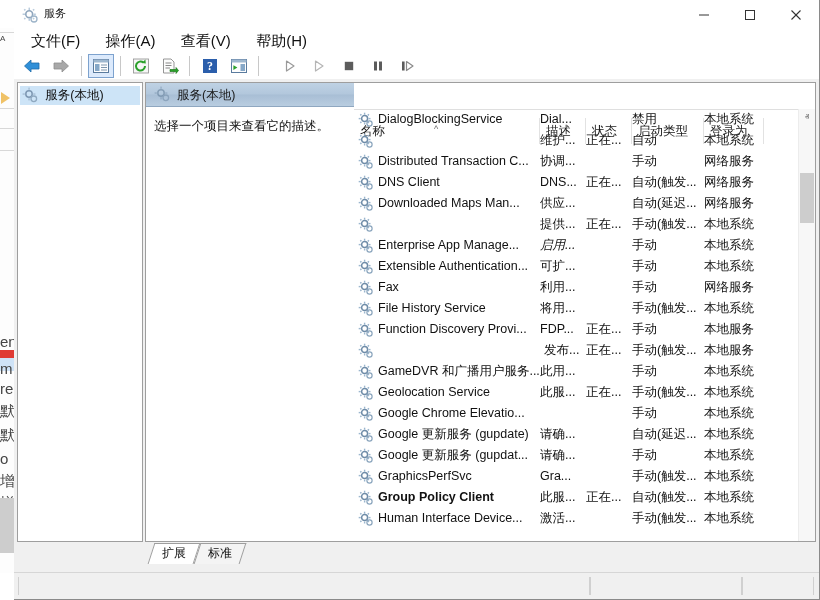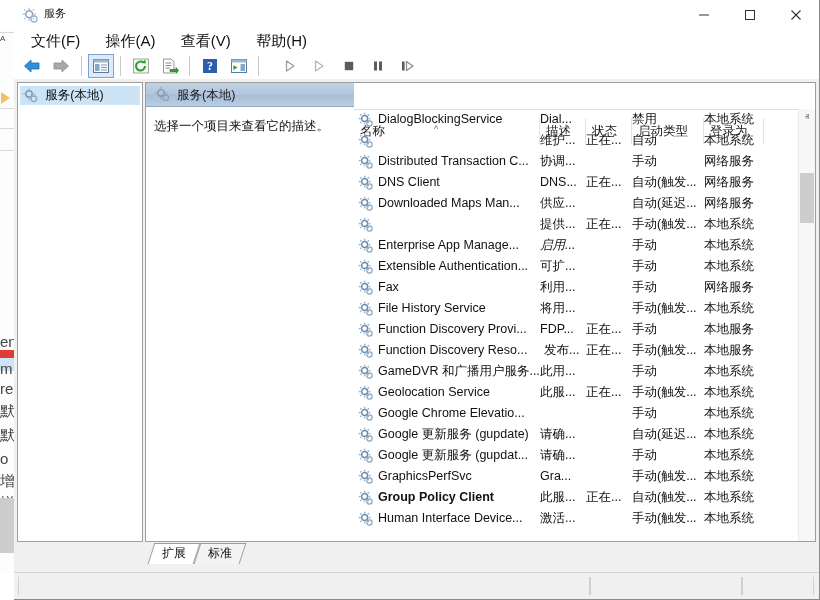--- a/index.html
+++ b/index.html
@@ -554,21 +554,20 @@
                     <rect x="5.9" y="10.5" width="1.4" height="2"></rect>
                     <rect x="0.7" y="5.9" width="2" height="1.4"></rect>
                     <rect x="10.5" y="5.9" width="2" height="1.4"></rect>
                     <rect x="2.1" y="2.1" width="1.5" height="1.5" transform="rotate(45 2.85 2.85)"></rect>
                     <rect x="9.6" y="9.6" width="1.5" height="1.5" transform="rotate(45 10.35 10.35)"></rect>
                     <rect x="9.6" y="2.1" width="1.5" height="1.5" transform="rotate(45 10.35 2.85)"></rect>
                     <rect x="2.1" y="9.6" width="1.5" height="1.5" transform="rotate(45 2.85 10.35)"></rect>
                   </g>
                   <circle cx="11.5" cy="11.5" r="2.6" fill="none" stroke="#8aa5bd" stroke-width="1.2"></circle>
                 </svg></span>
-              <span class="cell name" style="left: 0px; width: 186px;">Function Discovery Reso...</span>
               <span class="cell" style="left: 190px; width: 46px;">发布...</span>
               <span class="cell" style="left: 232px; width: 46px;">正在...</span>
               <span class="cell" style="left: 278px; width: 72px;">手动(触发...</span>
               <span class="cell" style="left: 350px; width: 60px;">本地服务</span>
             </div>
             <div class="row">
               <span class="svcicon"><svg width="16" height="16" viewBox="0 0 16 16">
                   <circle cx="6.6" cy="6.6" r="3" fill="none" stroke="#6f8ca8" stroke-width="1.5"></circle>
                   <g fill="#9ab5cd">
                     <rect x="5.9" y="0.7" width="1.4" height="2"></rect>

